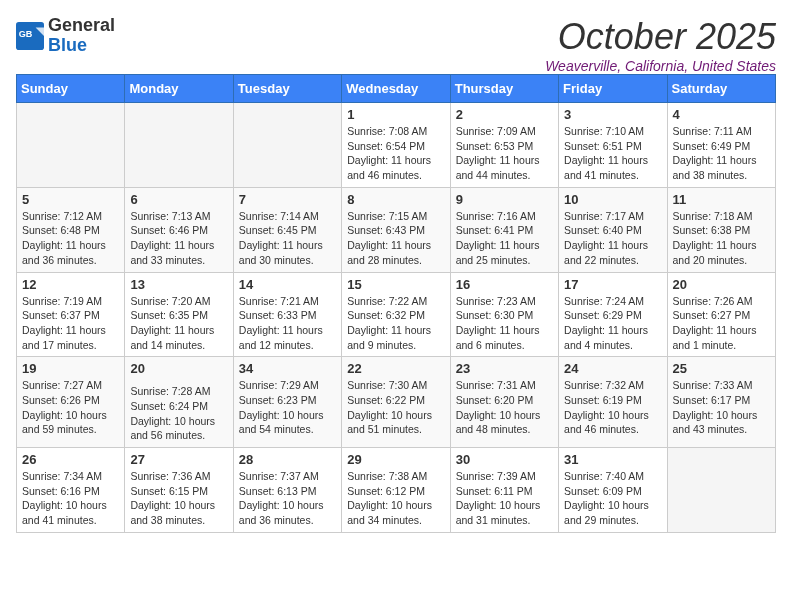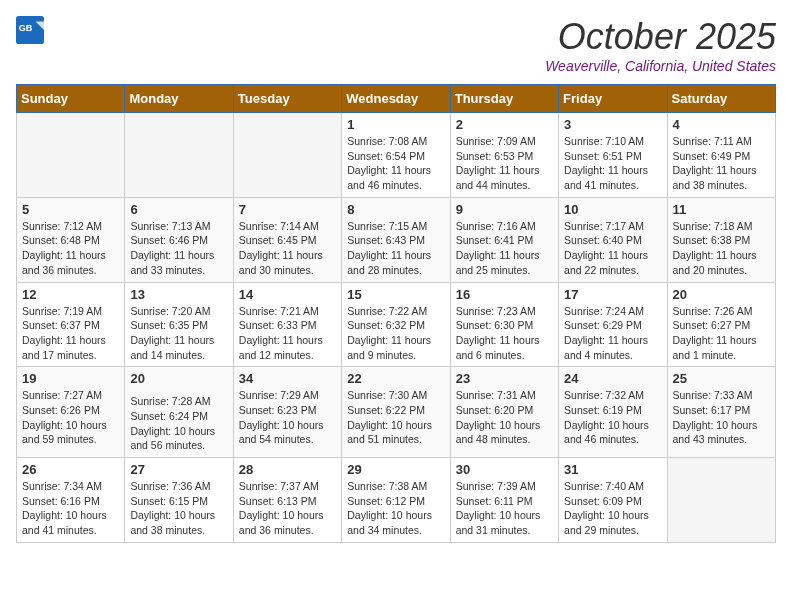--- a/index.html
+++ b/index.html
@@ -7,21 +7,20 @@
       font-family: Arial, sans-serif;
       background: #fff;
       width: 792px;
       min-height: 612px;
       padding: 16px;
     }
     .header {
       display: flex;
       justify-content: space-between;
       align-items: flex-start;
-      margin-bottom: 10px;
     }
     .logo {
       display: flex;
       align-items: center;
     }
     .logo-text {
       font-size: 18px;
       font-weight: bold;
       color: #333;
       line-height: 1.1;
@@ -44,21 +43,21 @@
     .subtitle {
       font-size: 14px;
       color: #701a75;
     }
     .calendar {
       width: 100%;
       border-collapse: collapse;
       border: 1px solid #ccc;
     }
     .calendar th {
-      background: #a16207;
+      background: #3b82f6;
       color: #fff;
       font-size: 13px;
       padding: 6px 4px;
       text-align: left;
       border: 1px solid #2e6db4;
       font-weight: bold;
     }
     .calendar td {
       border: 1px solid #ccc;
       vertical-align: top;
@@ -93,20 +92,24 @@
 </head>
 <body>
 
 <div class="header">
   <div class="logo">
     <svg class="logo-icon" viewBox="0 0 40 40">
       <rect x="0" y="0" width="40" height="40" rx="4" fill="#1a6bbf"></rect>
       <polygon points="28,8 40,8 40,20" fill="#fff" opacity="0.8"></polygon>
       <text x="4" y="22" font-size="13" fill="#fff" font-family="Arial" font-weight="bold">GB</text>
     </svg>
+    <div class="logo-text">
+      <div>General</div>
+      <div class="blue">Blue</div>
+    </div>
   </div>
   <div class="title-block">
     <div class="month-title">October 2025</div>
     <div class="subtitle">Weaverville, California, United States</div>
   </div>
 </div>
 
 <table class="calendar">
   <thead>
     <tr>

